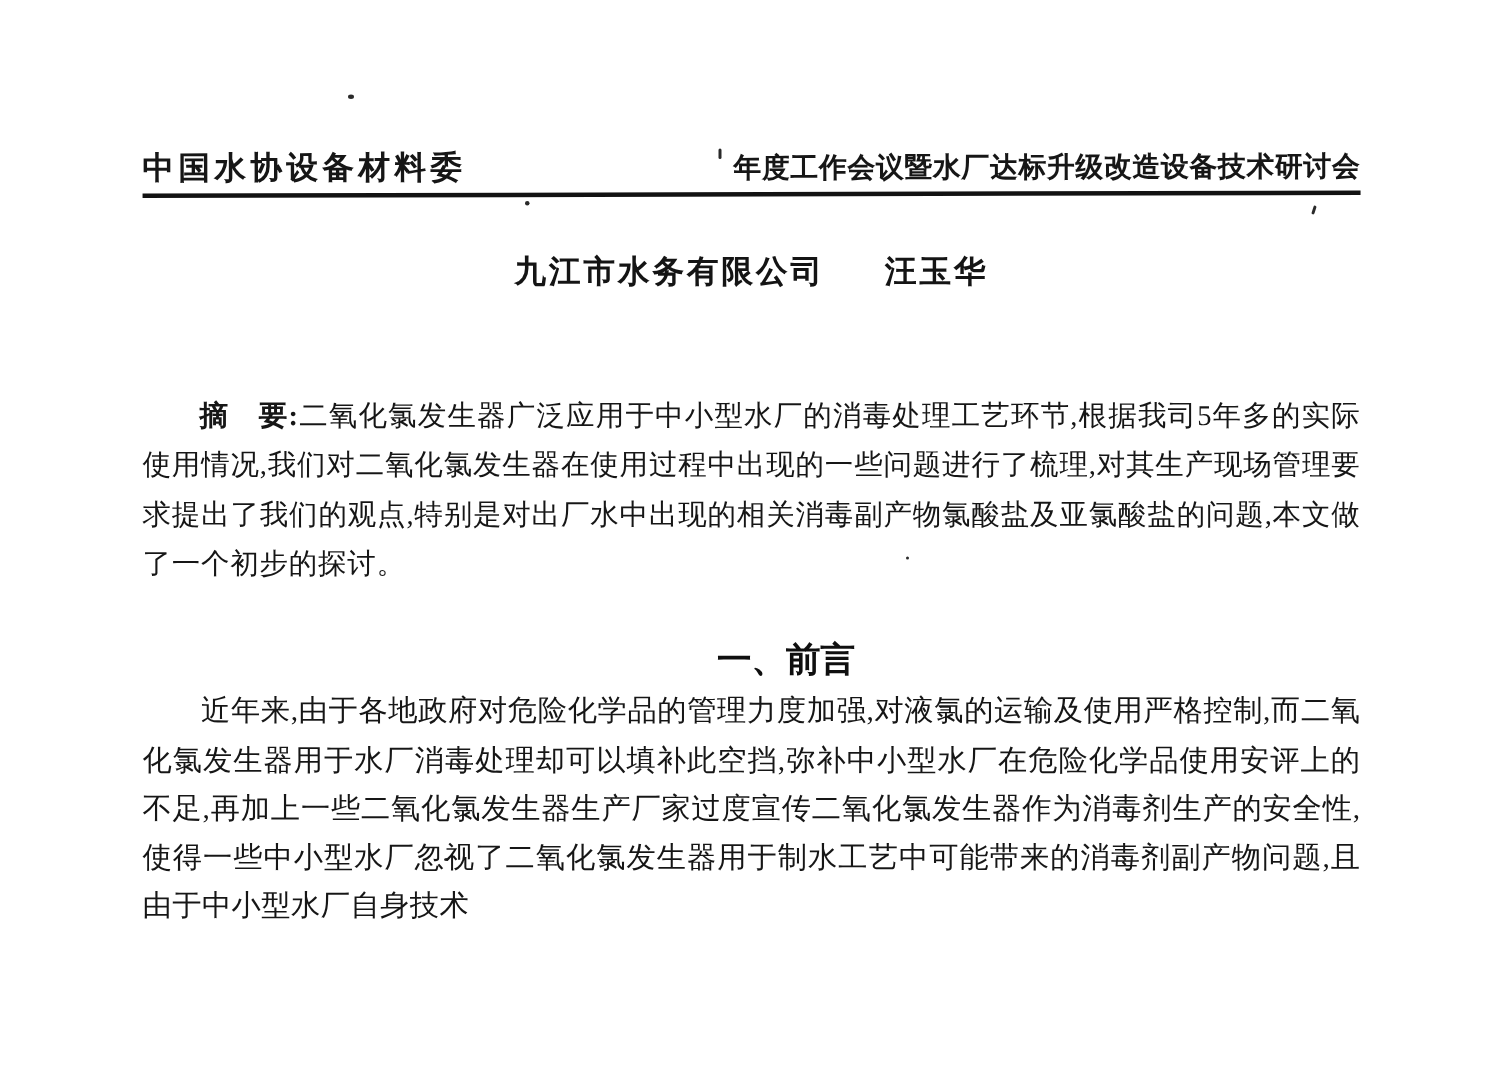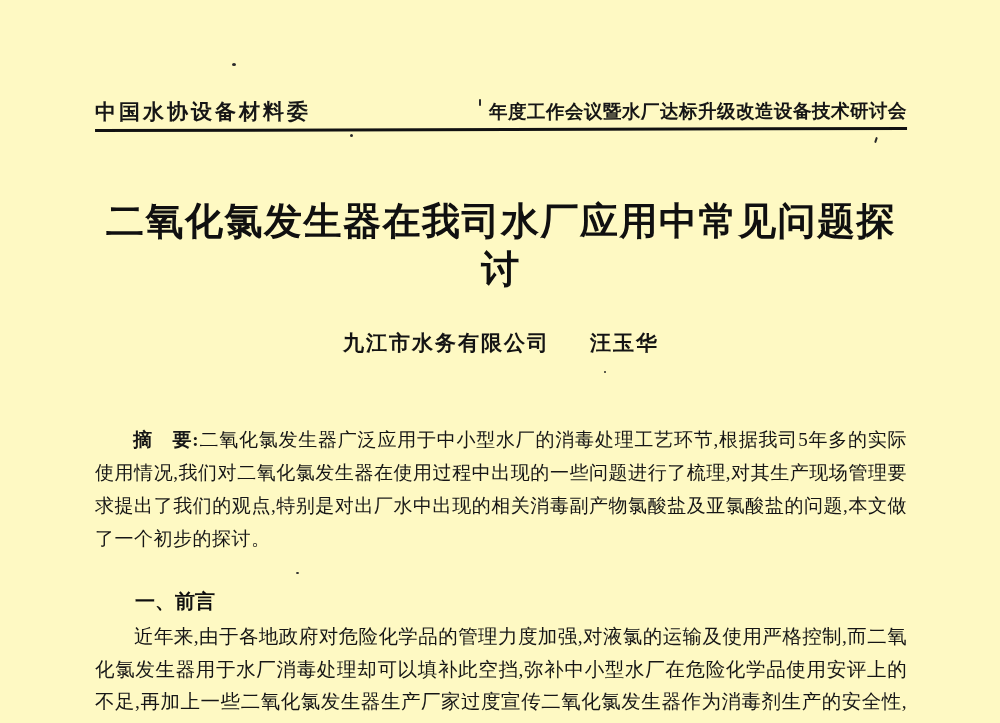--- a/index.html
+++ b/index.html
@@ -5,21 +5,21 @@
   html, body {
     margin: 0;
     padding: 0;
     background: #e8e8e6;
   }
   .page {
     position: relative;
     width: 1000px;
     height: 723px;
     margin: 0 auto;
-    background: #fef9c3;
+    background: #ffffff;
     overflow: hidden;
     color: #161616;
     font-family: "Liberation Serif", "DejaVu Serif", serif;
   }
   .content {
     position: absolute;
     left: 95px;
     top: 0;
     width: 812px;
   }
@@ -86,23 +86,24 @@
     line-height: 33px;
   }
   .keywords-line .term { margin-right: 1.6em; }
   .keywords-line .term:last-child { margin-right: 0; }
   
   .section-heading {
     margin: 30px 0 0 0;
     text-indent: 2em;
     font-family: "Liberation Sans", "DejaVu Sans", sans-serif;
     font-weight: 900;
-    font-size: 20px;
+    font-size: 23px;
     line-height: 33px;
     color: #0f0f0f;
+    text-align: center;
   }
   .section-para {
     margin: 3px 0 0 0;
     text-indent: 2em;
     font-size: 19.5px;
     line-height: 32.5px;
     text-align: justify;
     letter-spacing: 0.3px;
   }
   
@@ -130,21 +131,20 @@
   <div class="speck s5"></div>
   <div class="speck s6"></div>
 
   <div class="content">
 
     <div class="running-head">
       <span class="head-left">中国水协设备材料委</span>
       <span class="head-right">年度工作会议暨水厂达标升级改造设备技术研讨会</span>
     </div>
 
-    <h1 class="paper-title">二氧化氯发生器在我司水厂应用中常见问题探讨</h1>
 
     <div class="author-line">
       <span class="affiliation">九江市水务有限公司</span><span>汪玉华</span>
     </div>
 
     <div class="abstract-block">
       <p class="para"><span class="label">摘　要:</span><span>二氧化氯发生器广泛应用于中小型水厂的消毒处理工艺环节,根据我司5年多的实际使用情况,我们对二氧化氯发生器在使用过程中出现的一些问题进行了梳理,对其生产现场管理要求提出了我们的观点,特别是对出厂水中出现的相关消毒副产物氯酸盐及亚氯酸盐的问题,本文做了一个初步的探讨。</span></p>
     </div>
 
     <h2 class="section-heading">一、前言</h2>

